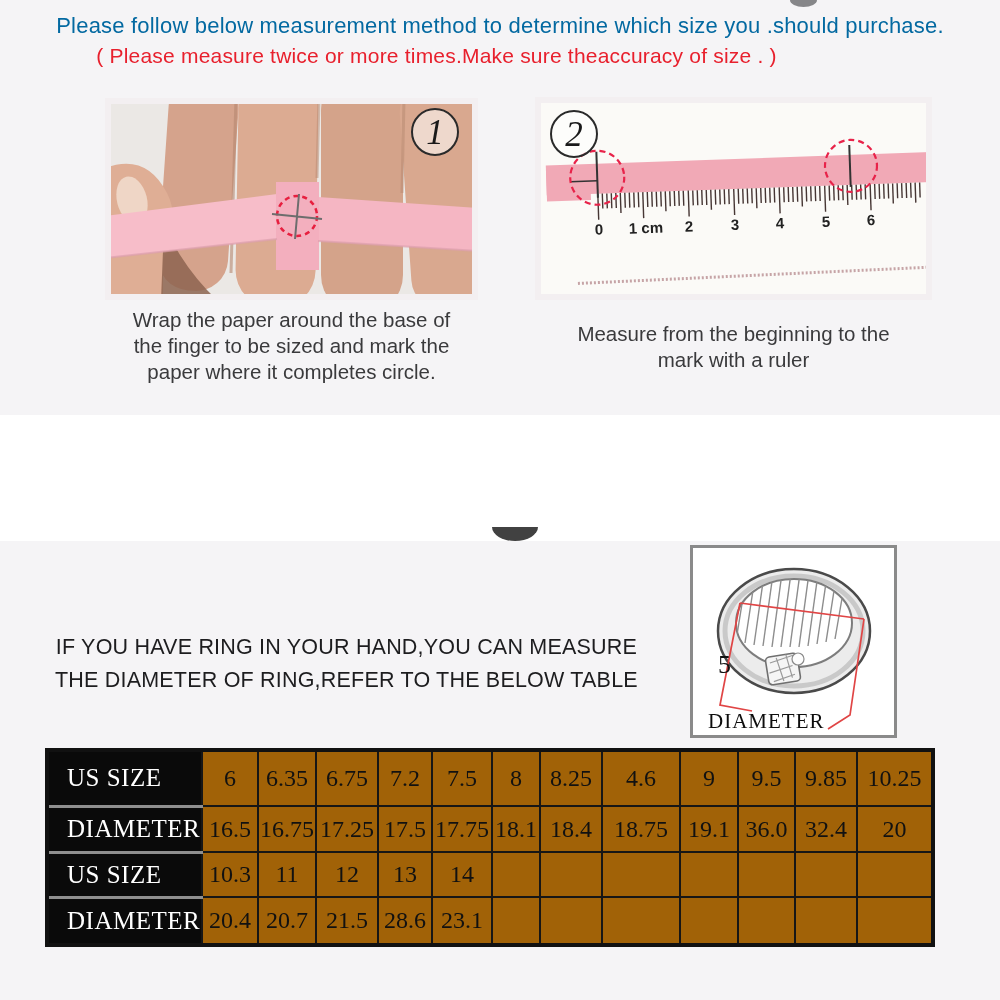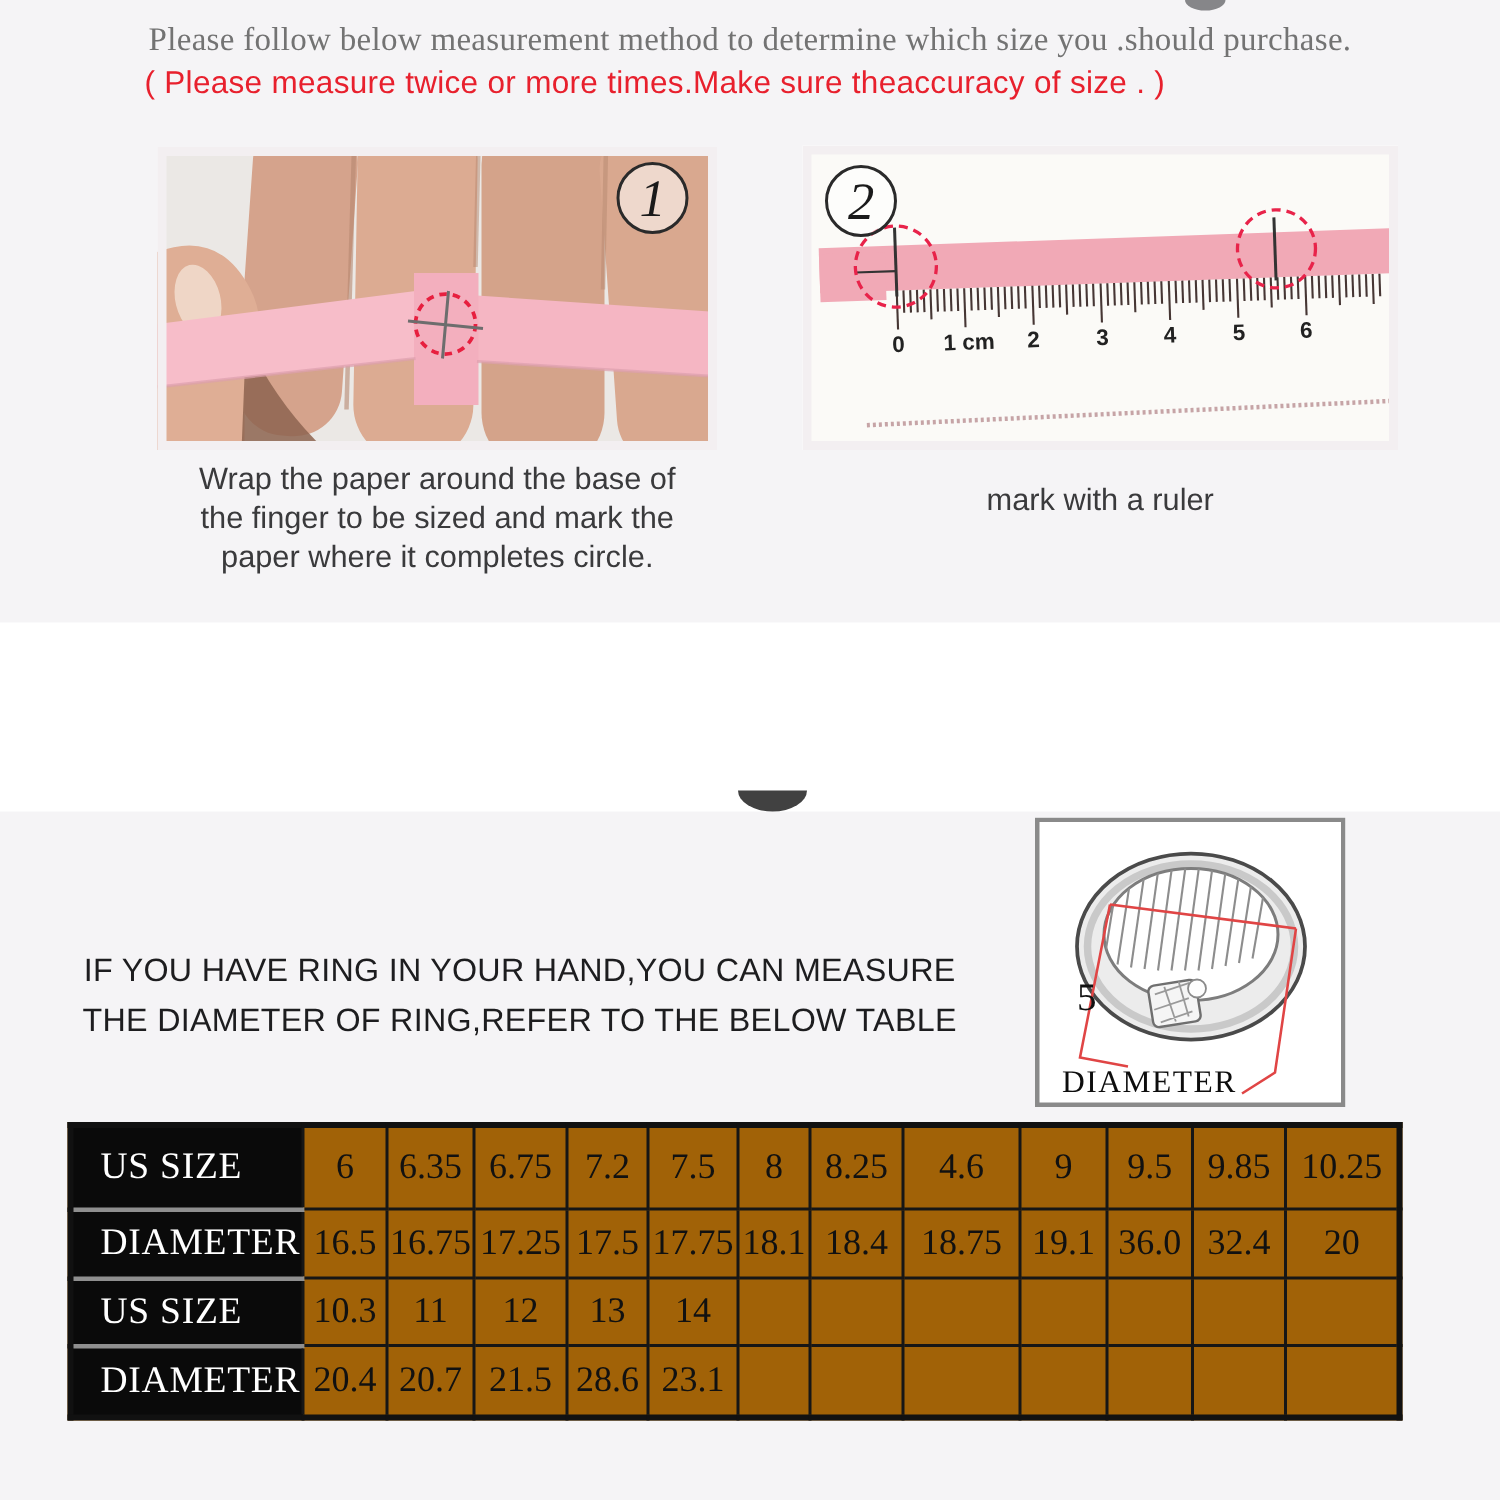--- a/index.html
+++ b/index.html
@@ -4,21 +4,21 @@
 <style>
   html,body{margin:0;padding:0;background:#f5f4f6;}
   #canvas{
     position:relative;width:1000px;height:1000px;margin:0 auto;
     background:#f5f4f6;overflow:hidden;
     font-family:"Liberation Sans", sans-serif;color:#2b2b2d;
   }
   .abs{position:absolute;}
   .page-title{
     top:13px;left:0;width:1000px;text-align:center;white-space:nowrap;
-    font-size:22px;color:#737373;letter-spacing:0.2px;font-family:Liberation Serif, serif;
+    font-size:22px;color:#0369a1;letter-spacing:0.2px;
   }
   .page-subtitle{
     top:44px;left:0;width:873px;text-align:center;white-space:nowrap;
     font-size:21px;color:#e8202d;letter-spacing:0.2px;
   }
   .fig{display:block;background:#fff;}
   .fig1{left:105px;top:98px;}
   .fig2{left:535px;top:97px;}
   .caption{
     text-align:center;font-size:20.5px;line-height:26px;color:#3a3a3c;
@@ -200,20 +200,21 @@
     <text x="39" y="49" text-anchor="middle" font-family="Liberation Serif, serif" font-style="italic" font-size="35" fill="#1a1a1a">2</text>
     <rect x="3" y="3" width="391" height="197" fill="none" stroke="#f3eff1" stroke-width="6"></rect>
   </svg>
 
   <div class="abs caption cap1">
     <div>Wrap the paper around the base of</div>
     <div>the finger to be sized and mark the</div>
     <div>paper where it completes circle.</div>
   </div>
   <div class="abs caption cap2">
+    <div>Measure from the beginning to the</div>
     <div>mark with a ruler</div>
   </div>
 
   <div class="abs white-band"></div>
   <div class="abs dark-blob"></div>
 
   <div class="abs ring-note">
     <div>IF YOU HAVE RING IN YOUR HAND,YOU CAN  MEASURE</div>
     <div>THE DIAMETER OF RING,REFER TO THE BELOW TABLE</div>
   </div>

